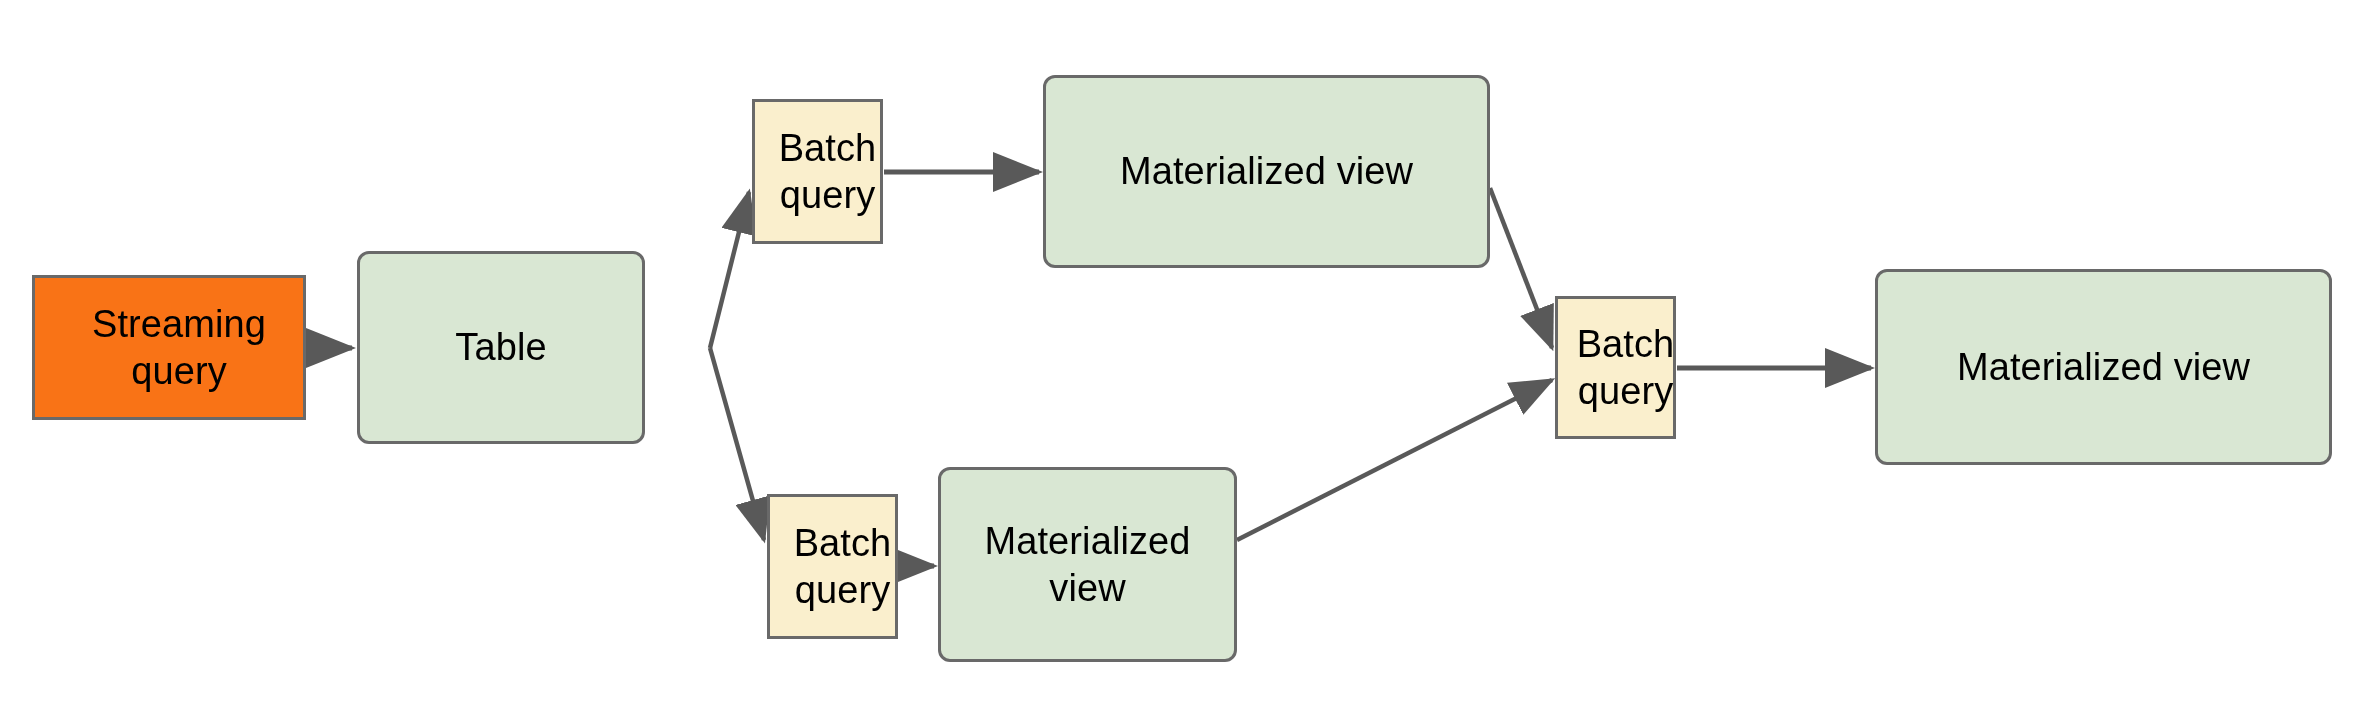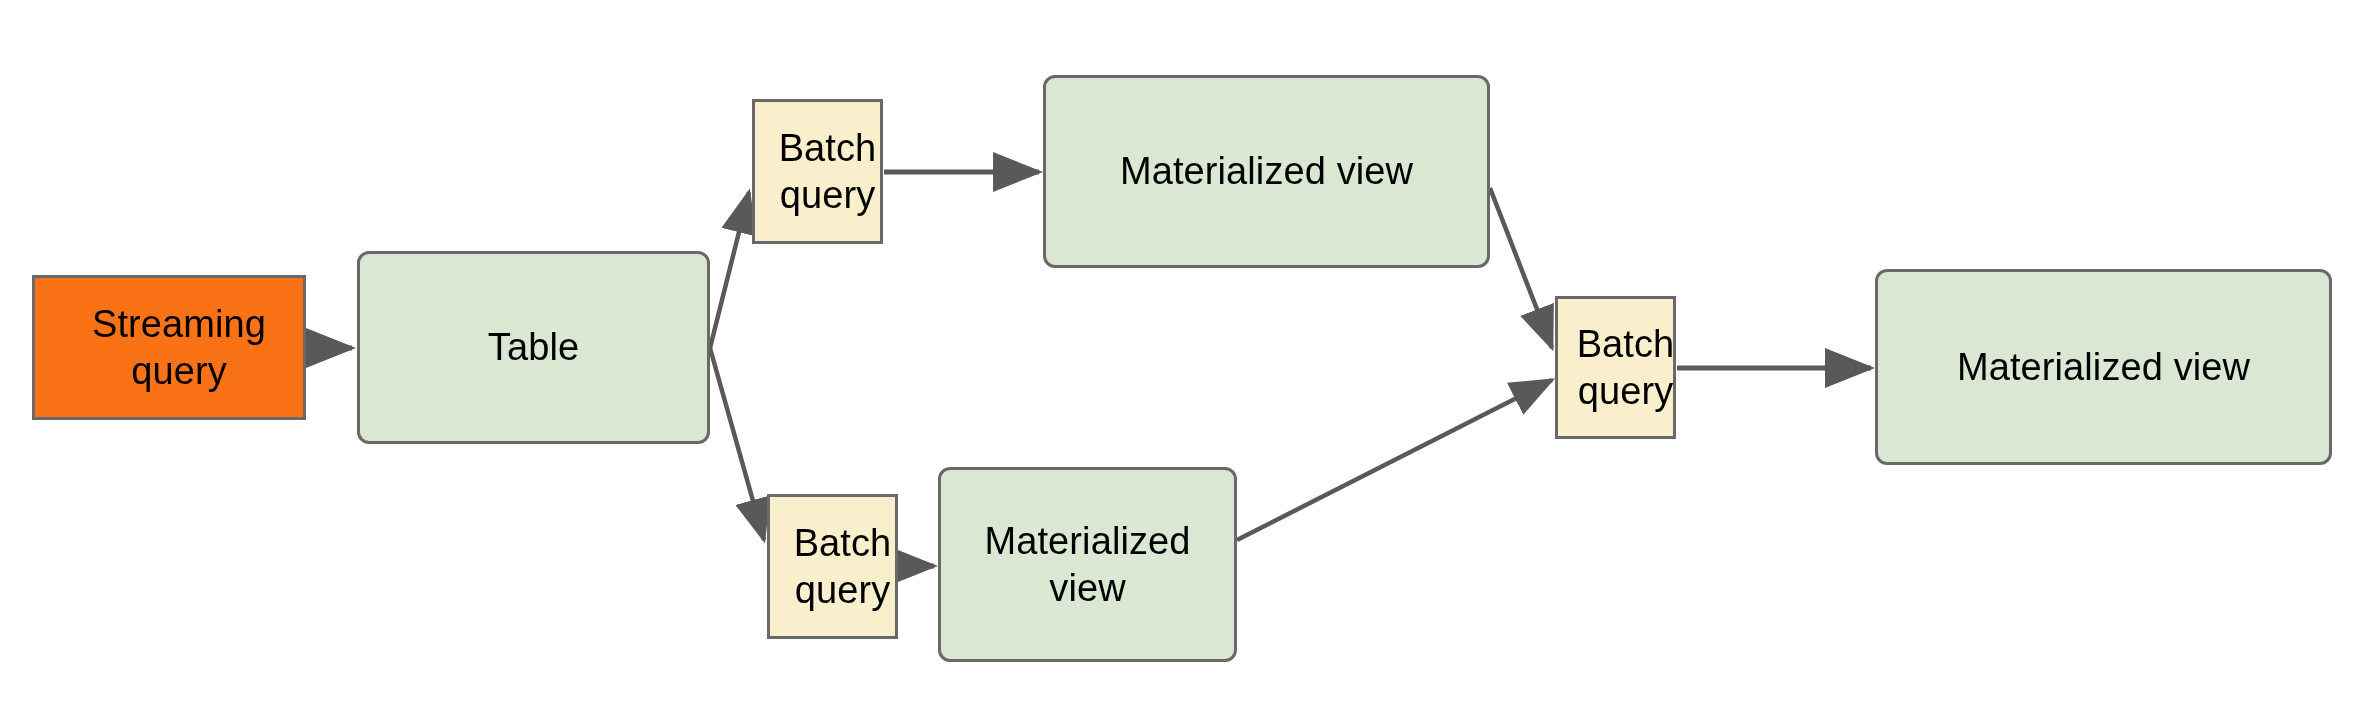--- a/index.html
+++ b/index.html
@@ -97,21 +97,21 @@
     <g>
       <line x1="1677" y1="368" x2="1871" y2="368" stroke="#595959" stroke-width="5" marker-end="url(#arrowhead)"></line>
     </g>
   </svg>
 
   <div class="node node-query" style="left: 32px; top: 275px; width: 274px; height: 145px; background: #f97316; border-color: rgb(105, 105, 105); color: rgb(0, 0, 0);">
     <span class="label">Streaming
 query</span>
   </div>
 
-  <div class="node node-store" style="left: 357px; top: 251px; width: 353px; height: 193px; background: rgb(217, 231, 211); border-color: rgb(105, 105, 105); color: rgb(0, 0, 0);">
+  <div class="node node-store" style="left: 357px; top: 251px; width: 288px; height: 193px; background: rgb(217, 231, 211); border-color: rgb(105, 105, 105); color: rgb(0, 0, 0);">
     <span class="label">Table</span>
   </div>
 
   <div class="node node-query" style="left: 752px; top: 99px; width: 131px; height: 145px; background: rgb(250, 239, 205); border-color: rgb(105, 105, 105); color: rgb(0, 0, 0);">
     <span class="label">Batch
 query</span>
   </div>
 
   <div class="node node-store" style="left: 1043px; top: 75px; width: 447px; height: 193px; background: rgb(217, 231, 211); border-color: rgb(105, 105, 105); color: rgb(0, 0, 0);">
     <span class="label">Materialized view</span>

